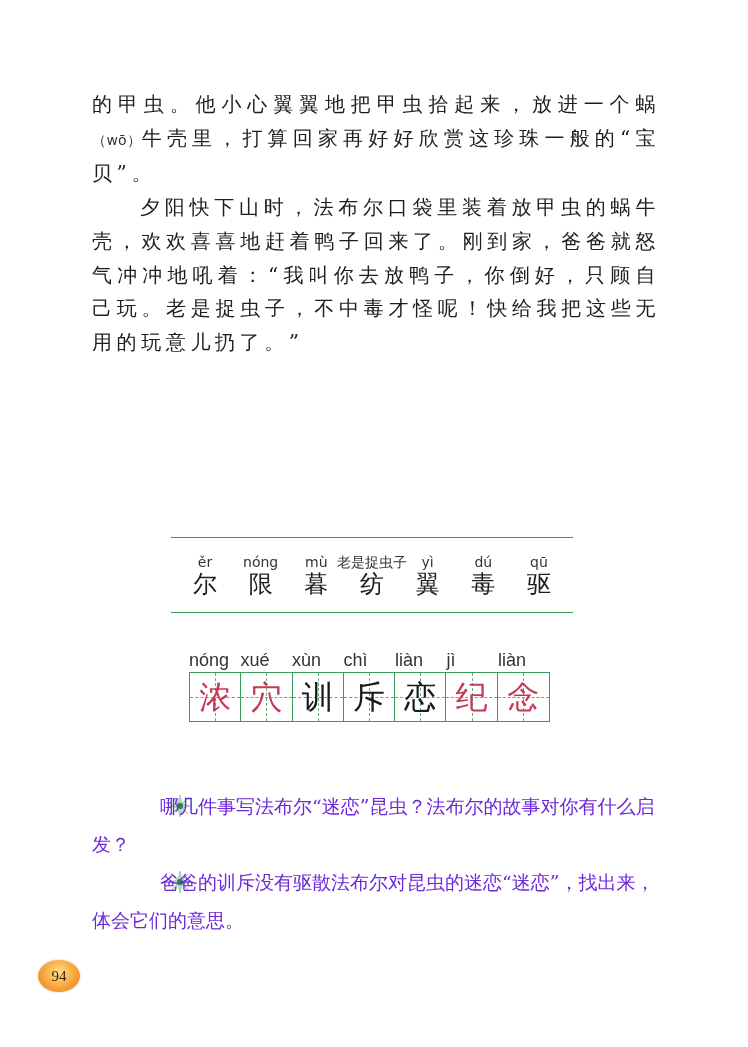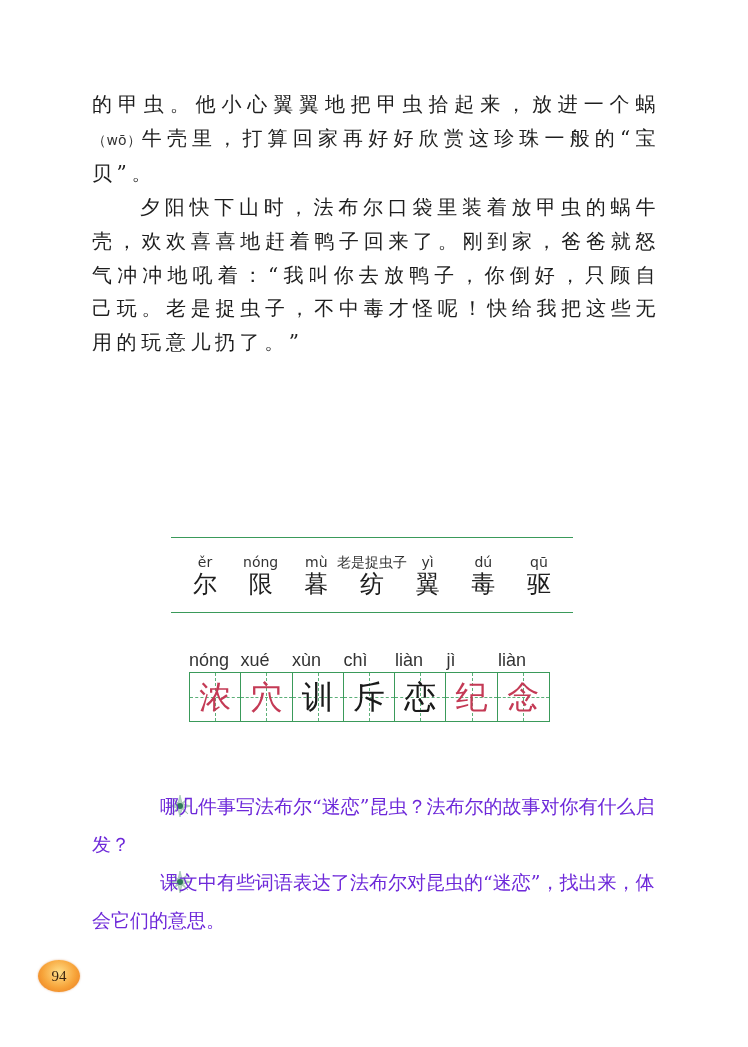--- a/index.html
+++ b/index.html
@@ -160,18 +160,18 @@
             <polygon points="12,1 14,9 12,11 10,9"></polygon>
             <polygon points="12,23 10,15 12,13 14,15"></polygon>
             <polygon points="1,12 9,10 11,12 9,14"></polygon>
             <polygon points="23,12 15,14 13,12 15,10"></polygon>
             <polygon points="4,4 10,9 9,10"></polygon>
             <polygon points="20,20 14,15 15,14"></polygon>
             <polygon points="20,4 15,10 14,9"></polygon>
             <polygon points="4,20 9,14 10,15"></polygon>
           </g>
           <circle cx="12" cy="12" r="3" fill="#2f7a58"></circle>
-        </svg></span><span>课文中有些词语表达了法布尔对昆虫的“迷恋”，找出来，体会它们的意思。</span></p>
+        </svg></span><span>爸爸的训斥没有驱散法布尔对昆虫的迷恋“迷恋”，找出来，体会它们的意思。</span></p>
 </div>
 
 <div class="page-num">
     <span>94</span>
   </div>
 
 </body></html>

